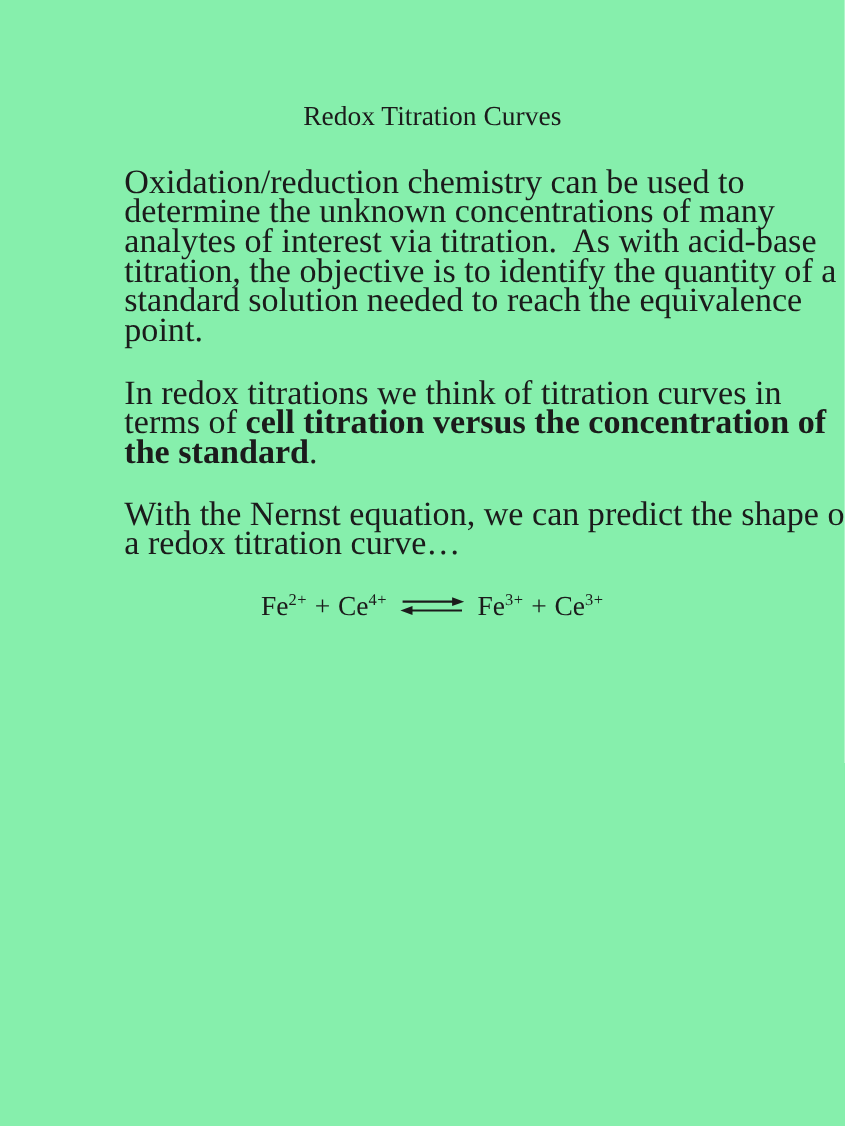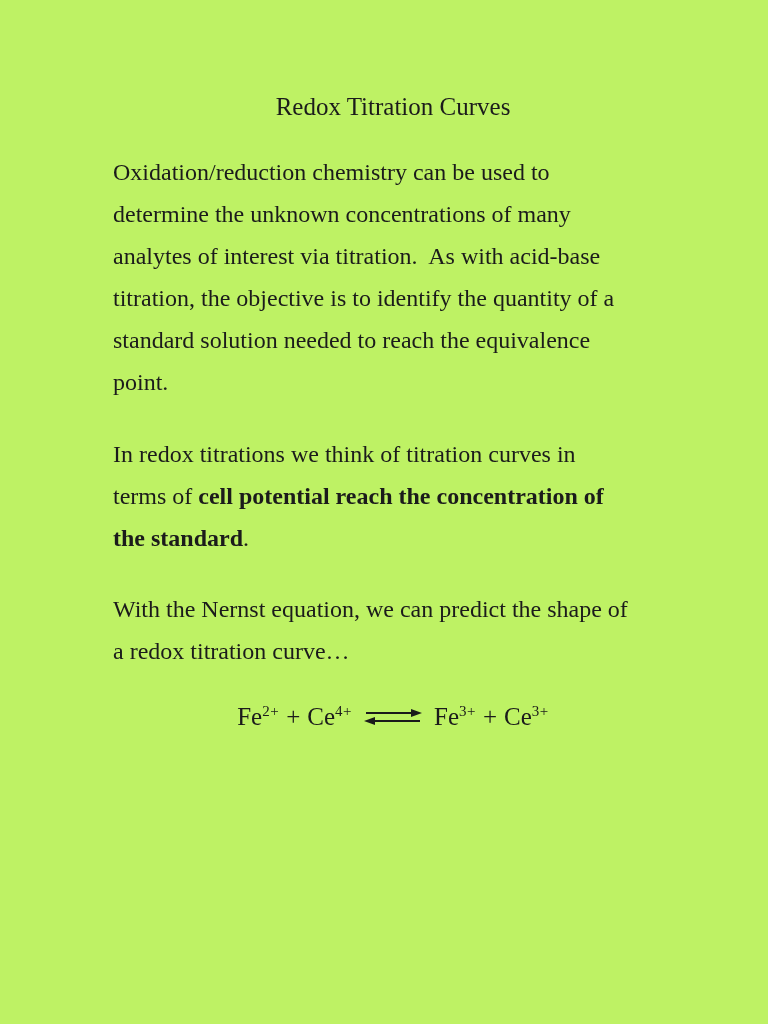--- a/index.html
+++ b/index.html
@@ -4,42 +4,42 @@
 <style>
   html, body {
     margin: 0;
     padding: 0;
     background: #ffffff;
   }
   .page {
     position: relative;
     width: 768px;
     height: 1024px;
-    background: #bef264;
+    background: #86efac;
     font-family: "Liberation Serif", serif;
     color: #1b1b1b;
     overflow: hidden;
   }
   .content {
     position: absolute;
     left: 113px;
     top: 92px;
     width: 560px;
   }
   .doc-title {
     font-size: 25px;
     font-weight: normal;
     line-height: 29.6px;
     text-align: center;
     margin: 0 0 29.6px 0;
     white-space: pre;
   }
   .para {
-    font-size: 24px;
-    line-height: 42px;
+    font-size: 31px;
+    line-height: 27px;
     margin: 0 0 29.6px 0;
     white-space: pre;
   }
   .bold {
     font-weight: bold;
   }
   .equation {
     font-size: 25px;
     line-height: 29.6px;
     margin: 4px;
@@ -72,21 +72,21 @@
 
     <p class="para"><span>Oxidation/reduction chemistry can be used to
 determine the unknown concentrations of many
 analytes of interest via titration.  As with acid-base
 titration, the objective is to identify the quantity of a
 standard solution needed to reach the equivalence
 point.</span></p>
 
 
     <p class="para"><span>In redox titrations we think of titration curves in
-terms of </span><span class="bold">cell potential reach the concentration of
+terms of </span><span class="bold">cell titration versus the concentration of
 the standard</span><span>.</span></p>
 
 
     <p class="para"><span>With the Nernst equation, we can predict the shape of
 a redox titration curve…</span></p>
 
 
     <div class="equation">
       <span><span>Fe</span><sup>2+</sup></span><span class="op">+</span><span><span>Ce</span><sup>4+</sup></span><svg class="eq-arrow" width="60" height="18" viewBox="0 0 60 18" aria-hidden="true">
           <line x1="3" y1="5" x2="50" y2="5" stroke="currentColor" stroke-width="2"></line>

